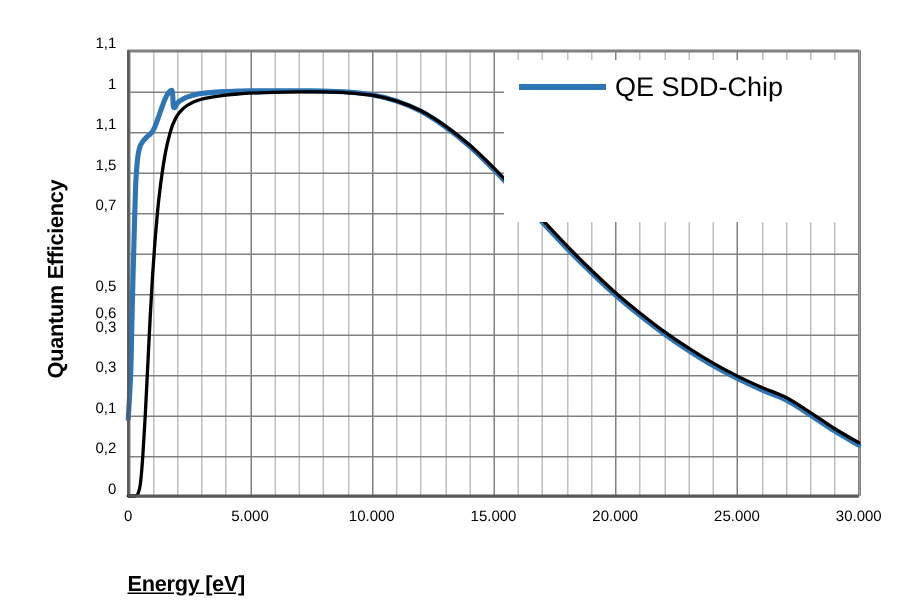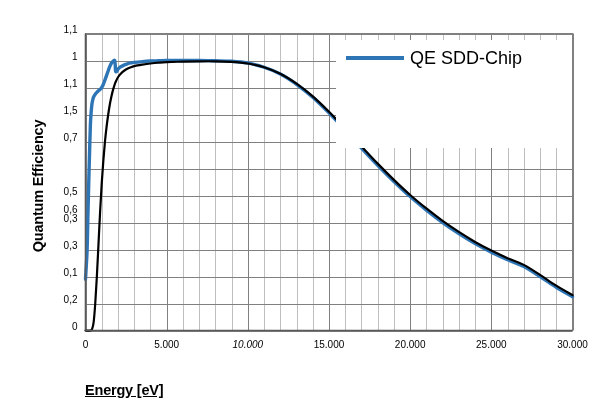--- a/index.html
+++ b/index.html
@@ -180,20 +180,20 @@
       <div class="tick-label ytick" style="left: 37.5px; top: 158.5px; margin-top: 45px;">0,6</div>
       <div class="tick-label ytick" style="left: 37.5px; top: 131.5px;">0,7</div>
       <div class="tick-label ytick" style="left: 37.5px; top: 104.5px;">1,5</div>
       <div class="tick-label ytick" style="left: 37.5px; top: 77.5px;">1,1</div>
       <div class="tick-label ytick" style="left: 37.5px; top: 50.5px;">1</div>
       <div class="tick-label ytick" style="left: 37.5px; top: 23.5px;">1,1</div>
     </div>
   <div id="xtick-labels">
       <div class="tick-label xtick" style="left: 35.5px; top: 338.5px;">0</div>
       <div class="tick-label xtick" style="left: 116.667px; top: 338.5px;">5.000</div>
-      <div class="tick-label xtick" style="left: 197.833px; top: 338.5px; font-style: italic;">10.000</div>
+      <div class="tick-label xtick" style="left: 197.833px; top: 338.5px;">10.000</div>
       <div class="tick-label xtick" style="left: 279px; top: 338.5px;">15.000</div>
       <div class="tick-label xtick" style="left: 360.167px; top: 338.5px;">20.000</div>
       <div class="tick-label xtick" style="left: 441.333px; top: 338.5px;">25.000</div>
       <div class="tick-label xtick" style="left: 522.5px; top: 338.5px;">30.000</div>
     </div>
 
 </div>
 
 </body></html>

